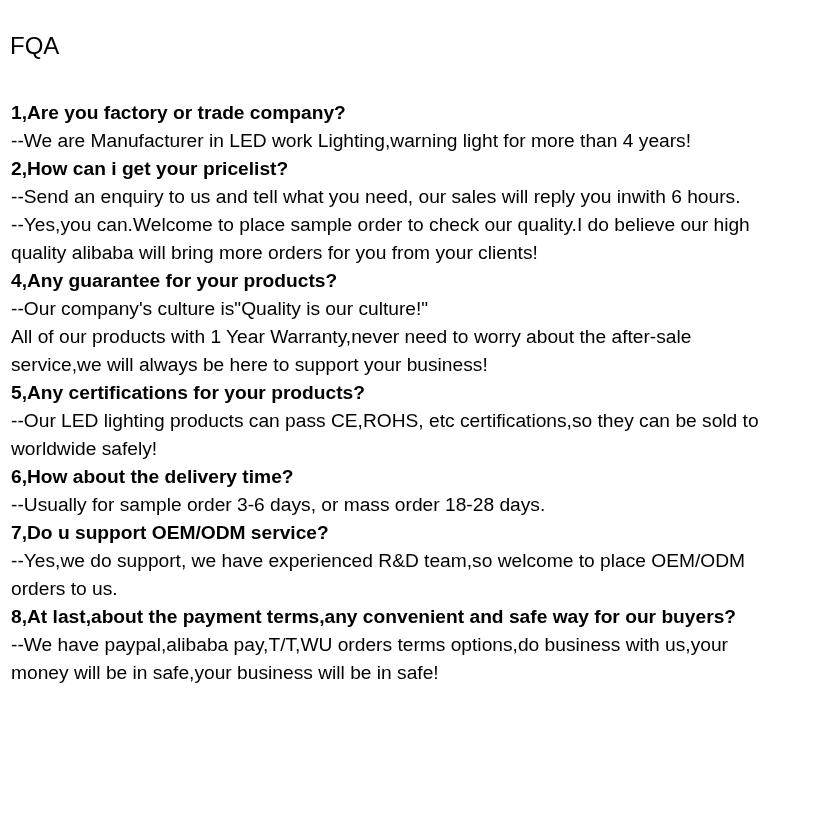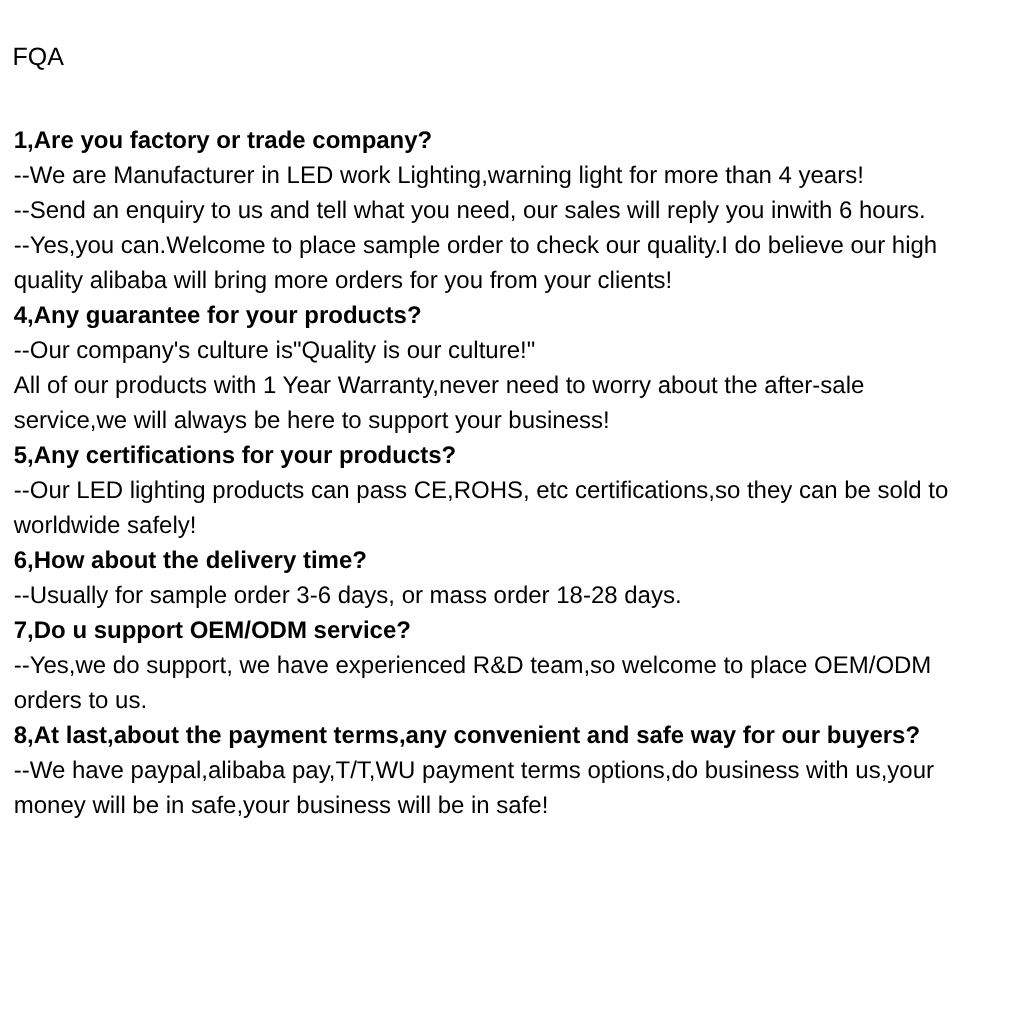--- a/index.html
+++ b/index.html
@@ -12,21 +12,21 @@
       height: 829px;
       position: relative;
       overflow: hidden;
       font-family: "Liberation Sans", sans-serif;
       color: #000000;
     }
     .title {
       position: absolute;
       left: 10px;
       top: 33px;
-      font-size: 20px;
+      font-size: 24px;
       line-height: 26px;
       font-weight: normal;
       margin: 0;
     }
     .faq {
       position: absolute;
       left: 10px;
       top: 98px;
       width: 815px;
     }
@@ -45,20 +45,21 @@
 <h1 class="title">FQA</h1>
 
 <div class="faq">
 
   <div>
     <p class="line q">1,Are you factory or trade company?</p>
     <p class="line a">--We are Manufacturer in LED work Lighting,warning light for more than 4 years!</p>
   </div>
 
   <div>
+    <p class="line q">2,How can i get your pricelist?</p>
     <p class="line a">--Send an enquiry to us and tell what you need, our sales will reply you inwith 6 hours.</p>
   </div>
 
   <div>
     <p class="line a">--Yes,you can.Welcome to place sample order to check our quality.I do believe our high</p>
     <p class="line a">quality alibaba will bring more orders for you from your clients!</p>
   </div>
 
   <div>
     <p class="line q">4,Any guarantee for your products?</p>
@@ -79,16 +80,16 @@
   </div>
 
   <div>
     <p class="line q">7,Do u support OEM/ODM service?</p>
     <p class="line a">--Yes,we do support, we have experienced R&amp;D team,so welcome to place OEM/ODM</p>
     <p class="line a">orders to us.</p>
   </div>
 
   <div>
     <p class="line q">8,At last,about the payment terms,any convenient and safe way for our buyers?</p>
-    <p class="line a">--We have paypal,alibaba pay,T/T,WU payment terms options,do business with us,your</p>
+    <p class="line a">--We have paypal,alibaba pay,T/T,WU orders terms options,do business with us,your</p>
     <p class="line a">money will be in safe,your business will be in safe!</p>
   </div>
 </div>
 
 </body></html>

